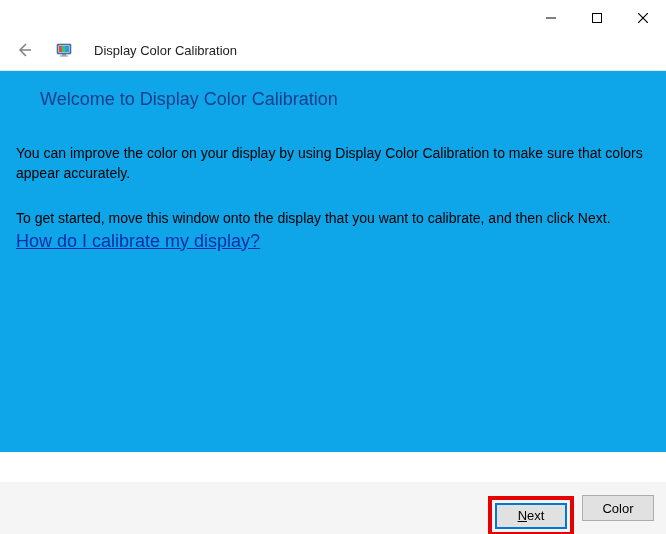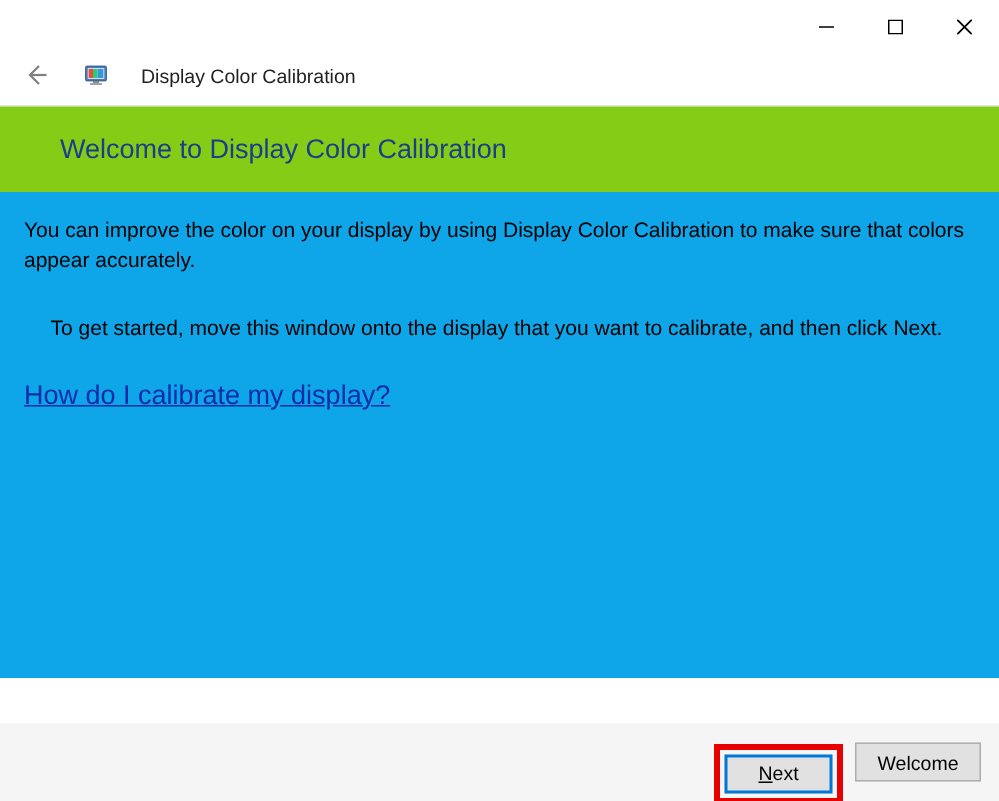--- a/index.html
+++ b/index.html
@@ -66,41 +66,39 @@
     .app-icon svg {
       width: 16px;
       height: 16px;
     }
     .header-title {
       font-size: 13px;
       color: #222;
     }
     .heading-area {
       padding: 18px 0 18px 40px;
-      background: #84cc16;
+      background: #0ea5e9;
     }
     .heading-text {
       color: #1a3e8c;
       font-size: 18px;
       font-weight: 400;
     }
     .content-area {
       background: #0ea5e9;
       padding: 16px 20px 16px 16px;
       height: 324px;
       color: #000;
       font-size: 14px;
       line-height: 1.4;
     }
     .para1 {
       margin-bottom: 26px;
     }
     .para2 {
-      margin-bottom: 22px;
-      text-align: center;
     }
     .help-link {
       color: #0b2ea8;
       text-decoration: underline;
       cursor: pointer;
       font-size: 18px;
     }
     .footer {
       position: absolute;
       bottom: 0;
@@ -194,14 +192,14 @@
   <div class="para2">To get started, move this window onto the display that you want to calibrate, and then click Next.</div>
   <a class="help-link">How do I calibrate my display?</a>
 </div>
 
 <div class="footer">
   <span class="highlight-box">
     <button class="btn primary">
       <span><span class="mnemonic">N</span><span>ext</span></span>
     </button>
   </span>
-  <button class="btn">Welcome</button>
+  <button class="btn">Color</button>
 </div>
 
 </body></html>

